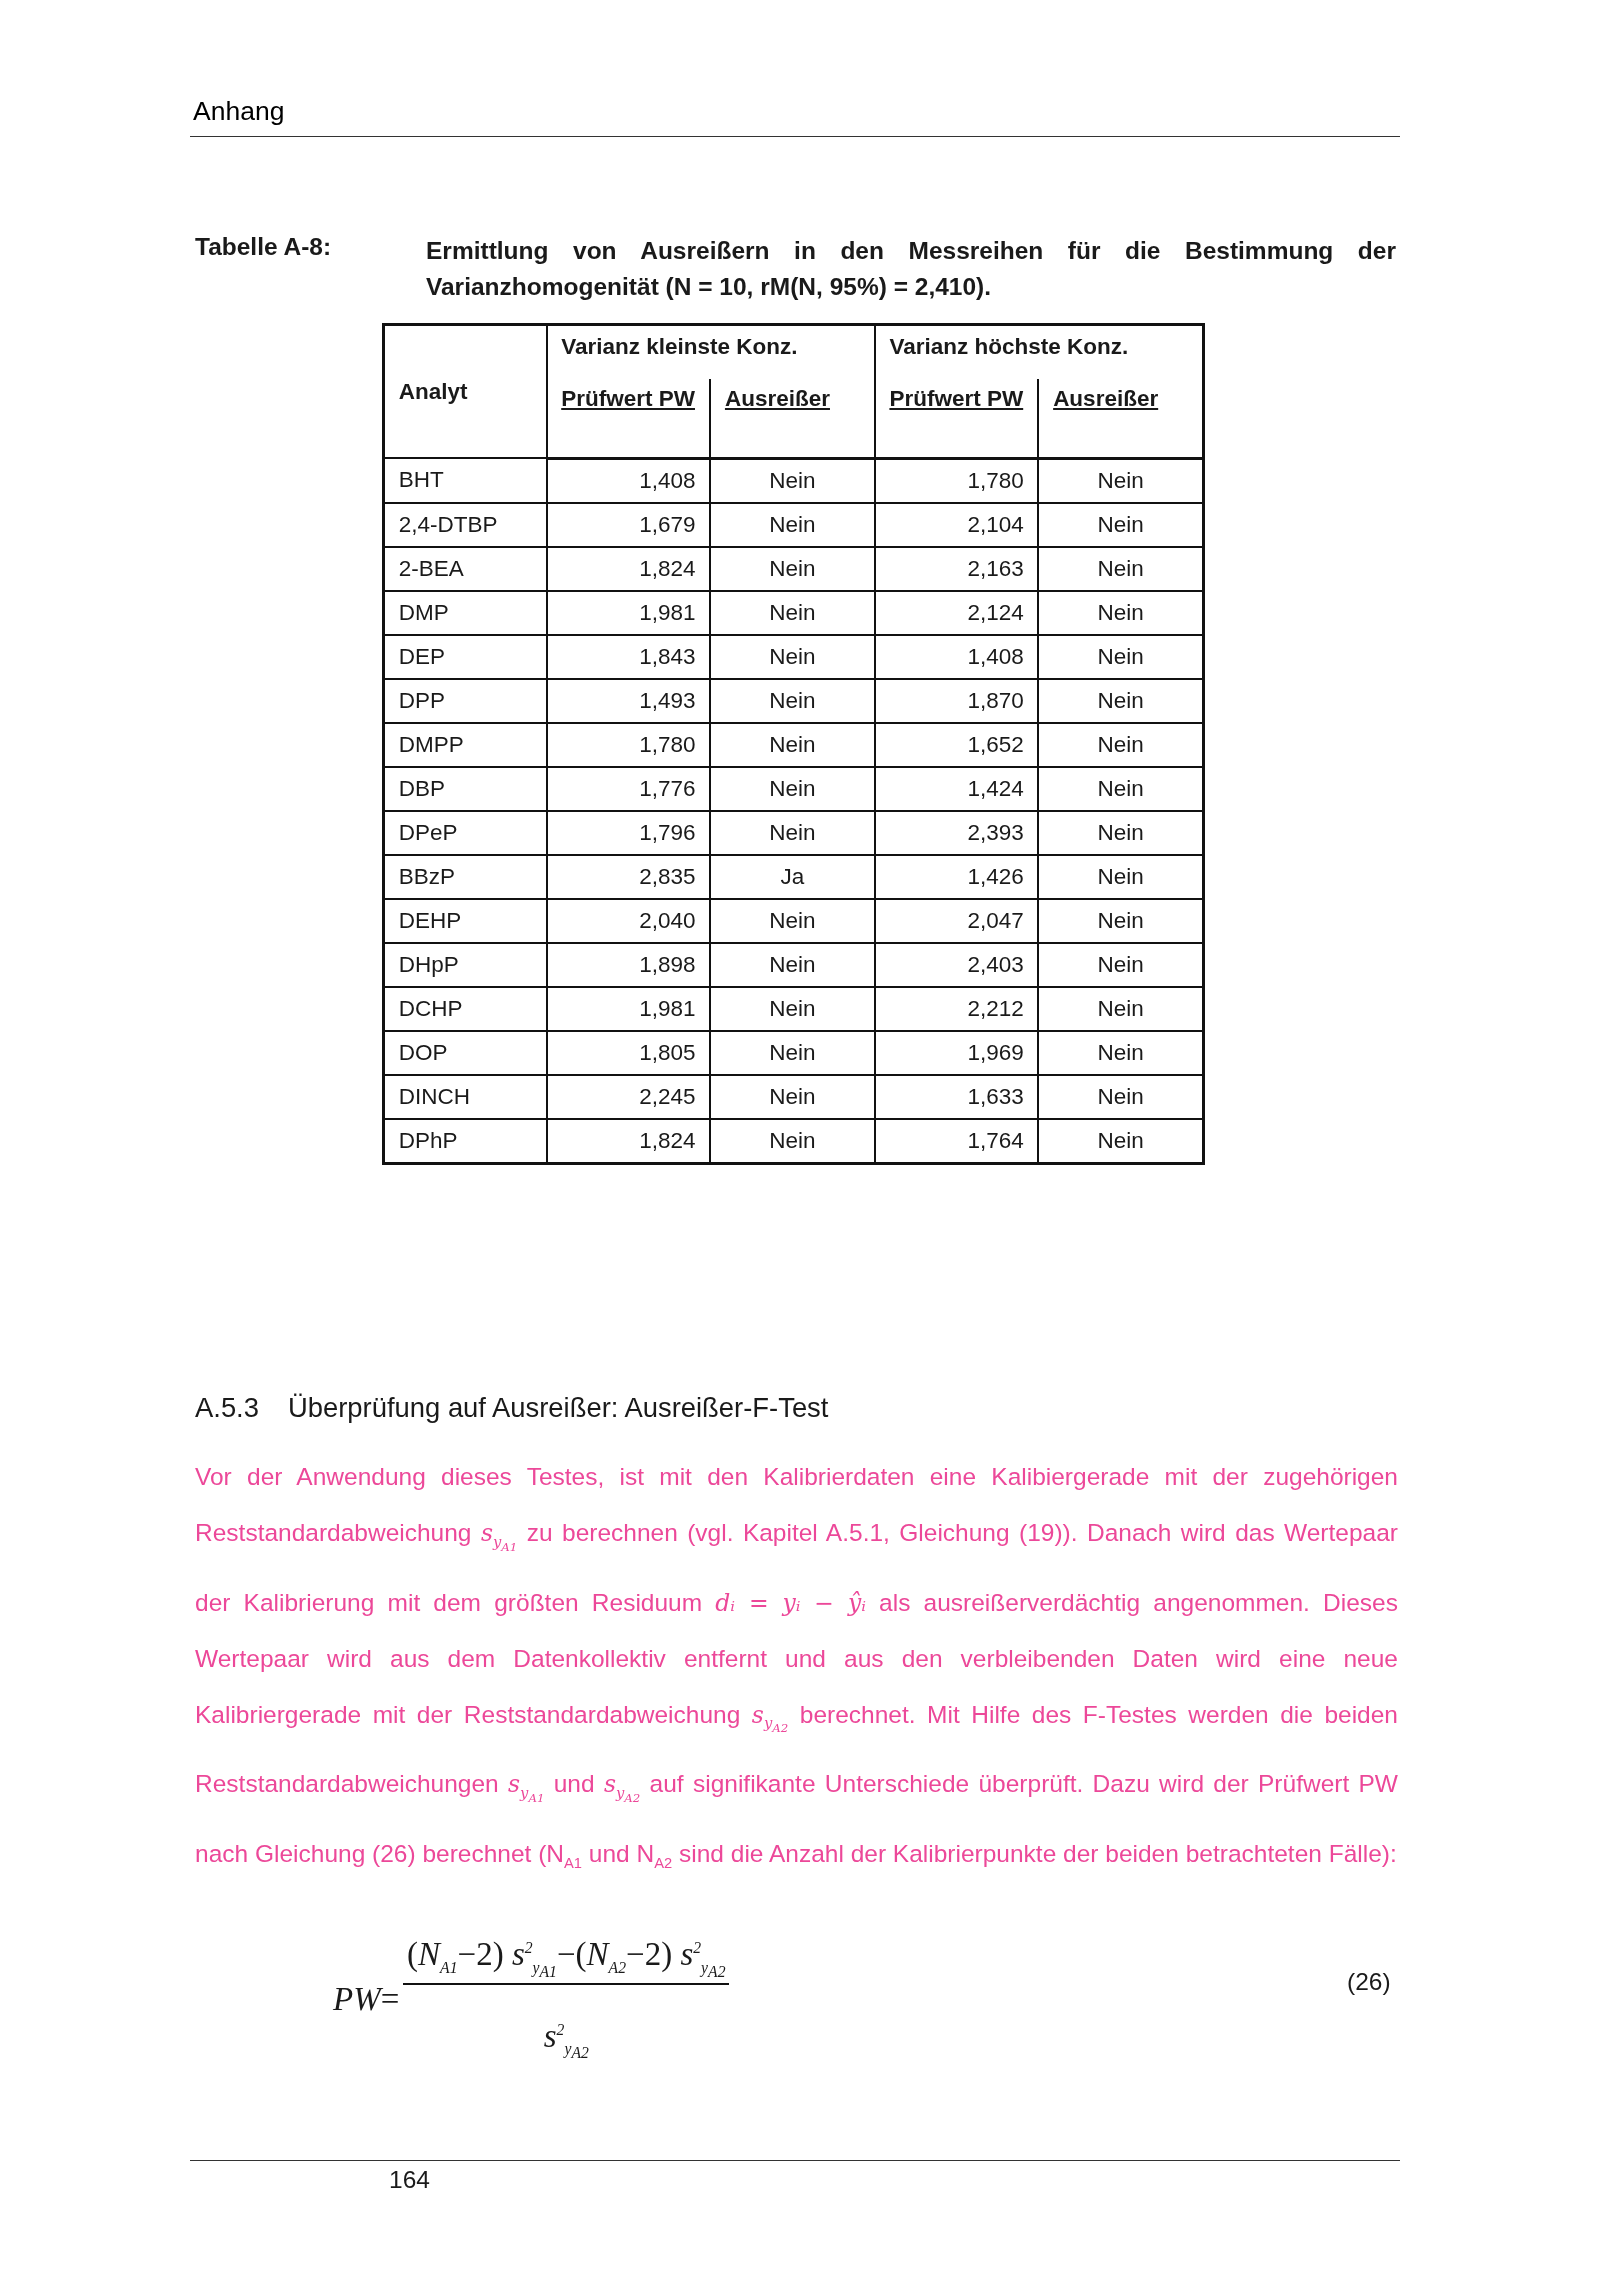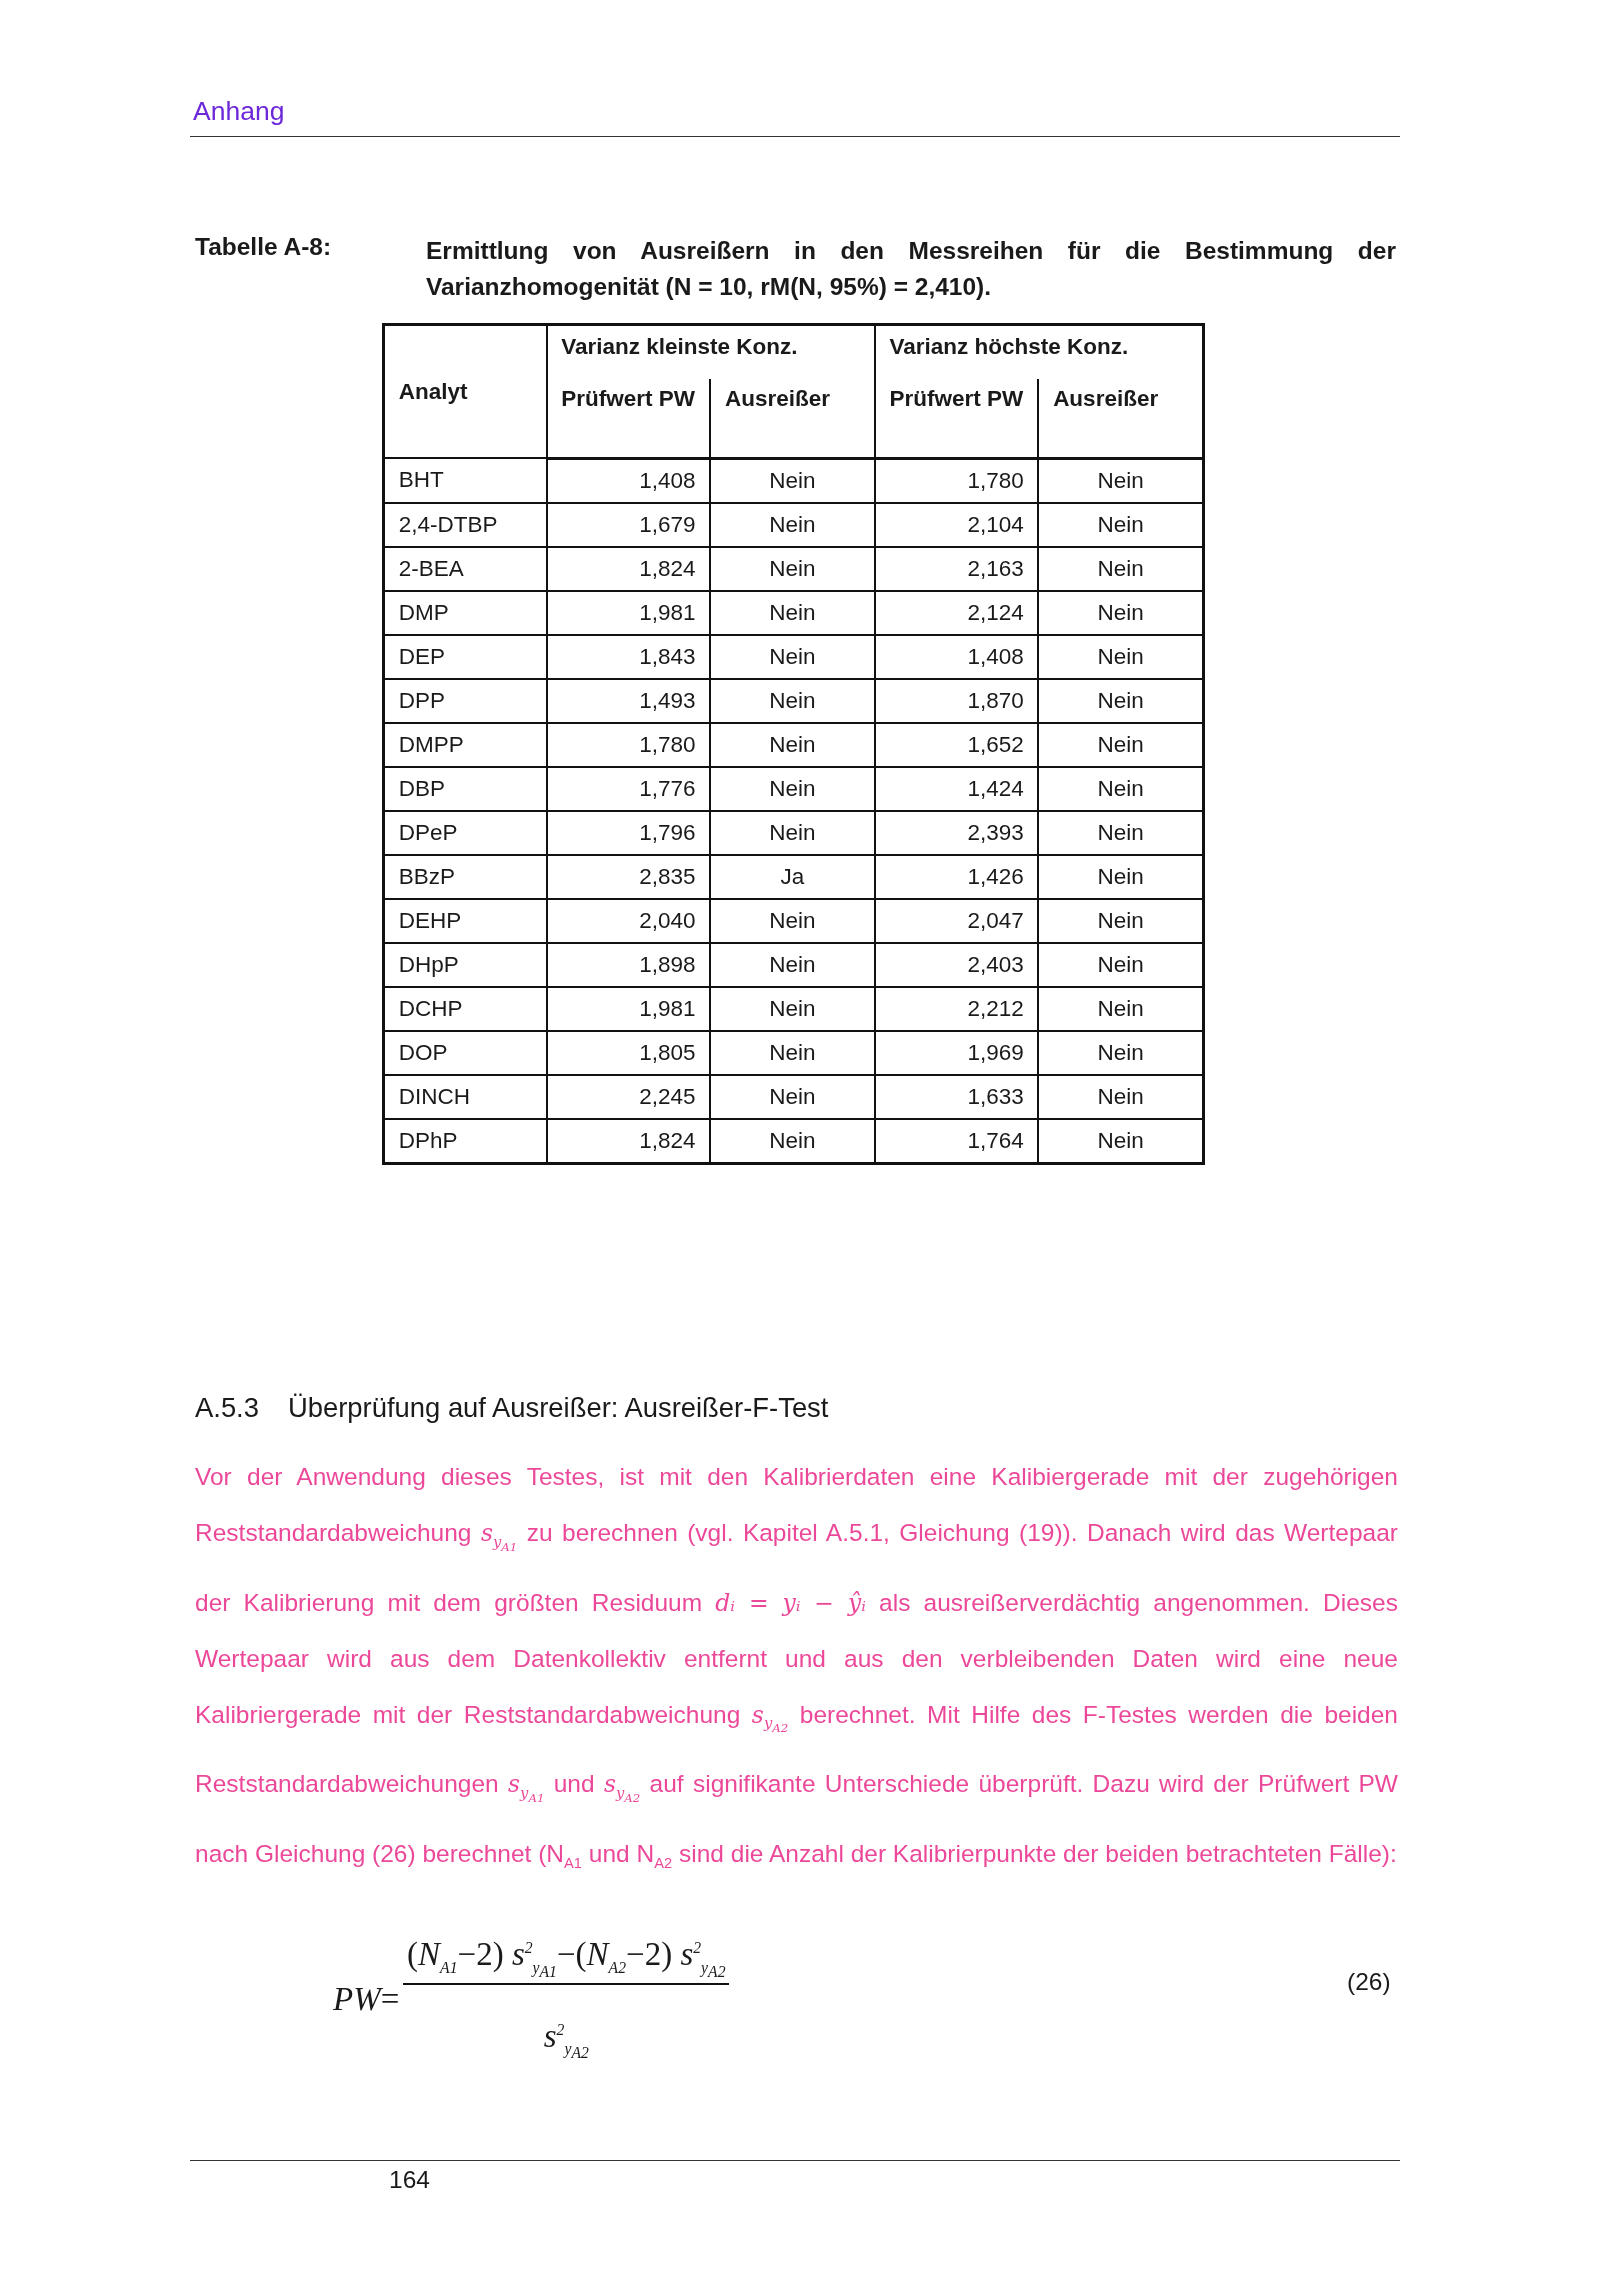--- a/index.html
+++ b/index.html
@@ -1,32 +1,32 @@
 <!DOCTYPE html>
 <html><head>
 <meta charset="utf-8">
 <style>
   html, body { margin: 0; padding: 0; background: #ffffff; }
   body { width: 1621px; height: 2293px; position: relative; overflow: hidden;
          font-family: "Liberation Sans", sans-serif; color: #1a1a1a; }
   .abs { position: absolute; }
-  .running-head { left: 193px; top: 96px; font-size: 26.5px; color: #6d28d9; }
+  .running-head { left: 193px; top: 96px; font-size: 26.5px; color: #000000; }
   .head-rule { left: 190px; top: 136px; width: 1210px; height: 0; border-top: 1.5px solid #333; }
   .cap-label { left: 195px; top: 233px; font-size: 24.5px; font-weight: bold; }
   .cap-text { left: 426px; top: 233px; width: 970px; font-size: 24.5px; font-weight: bold;
               line-height: 36px; text-align: justify; }
   table.data { position: absolute; left: 382px; top: 323px; width: 823px;
                border-collapse: collapse; font-size: 22.5px; }
   table.data td, table.data th { border: 2px solid #111; padding: 0 13.7px; }
   table.data { border: 3.9px solid #111; }
   table.data th { font-weight: bold; text-align: left; vertical-align: top; }
   th.analyt { vertical-align: middle !important; width: 137px; }
   th.group { height: 45px; border-bottom: none !important; padding-top: 7.8px !important; }
   th.sub { border-top: none !important; height: 74px; padding-top: 3.9px !important; line-height: 32px; }
-  tr.hdr-last th { border-bottom: 3.9px solid #111 !important; }
+  tr.hdr-last th { border-bottom: 3.9px solid #111 !important; text-decoration: underline; }
   td { height: 42px; }
   td.name { text-align: left; width: 137px; }
   td.num { text-align: right; width: 137px; }
   td.yn { text-align: center; width: 137px; }
   .h2 { left: 195px; top: 1392px; font-size: 27.4px; font-weight: normal; }
   .h2 .num { display: inline-block; width: 93px; }
   .para { left: 195px; top: 1449px; width: 1203px; font-size: 24.5px; line-height: 56px;
           text-align: justify; color: #ec4899; }
   .para .m { font-family: "DejaVu Serif", serif; font-style: italic; font-size: 23.5px; }
   .para sub { font-size: 14.7px; }

